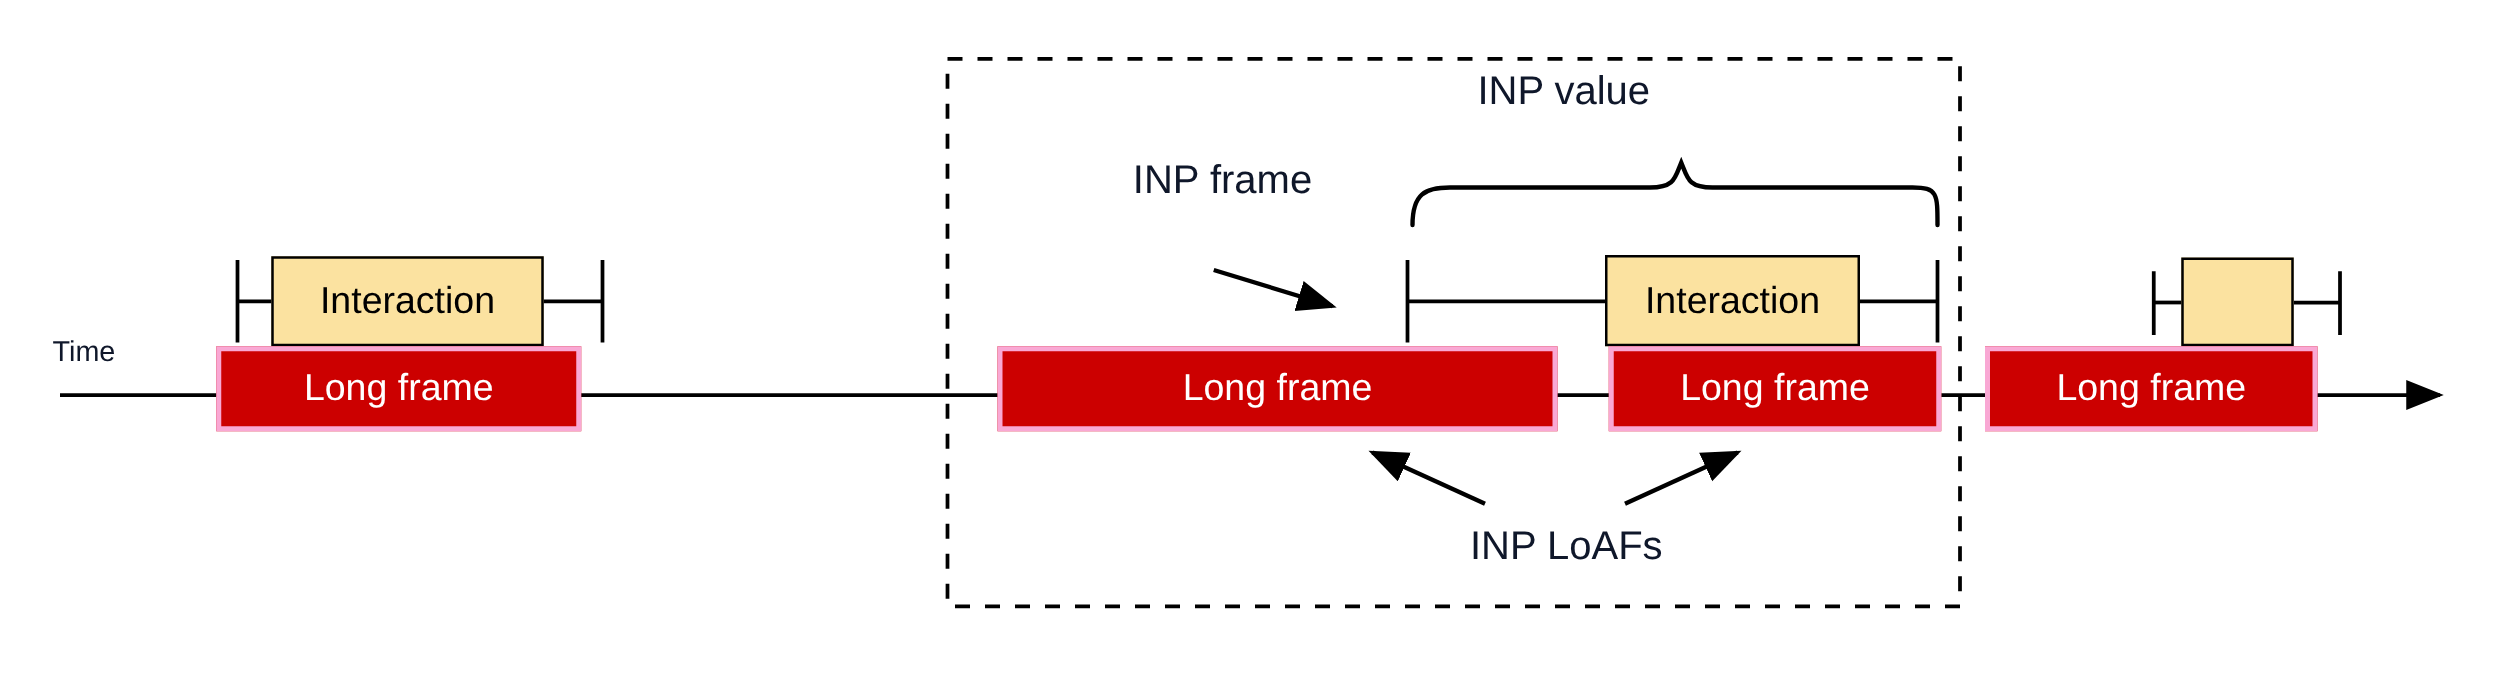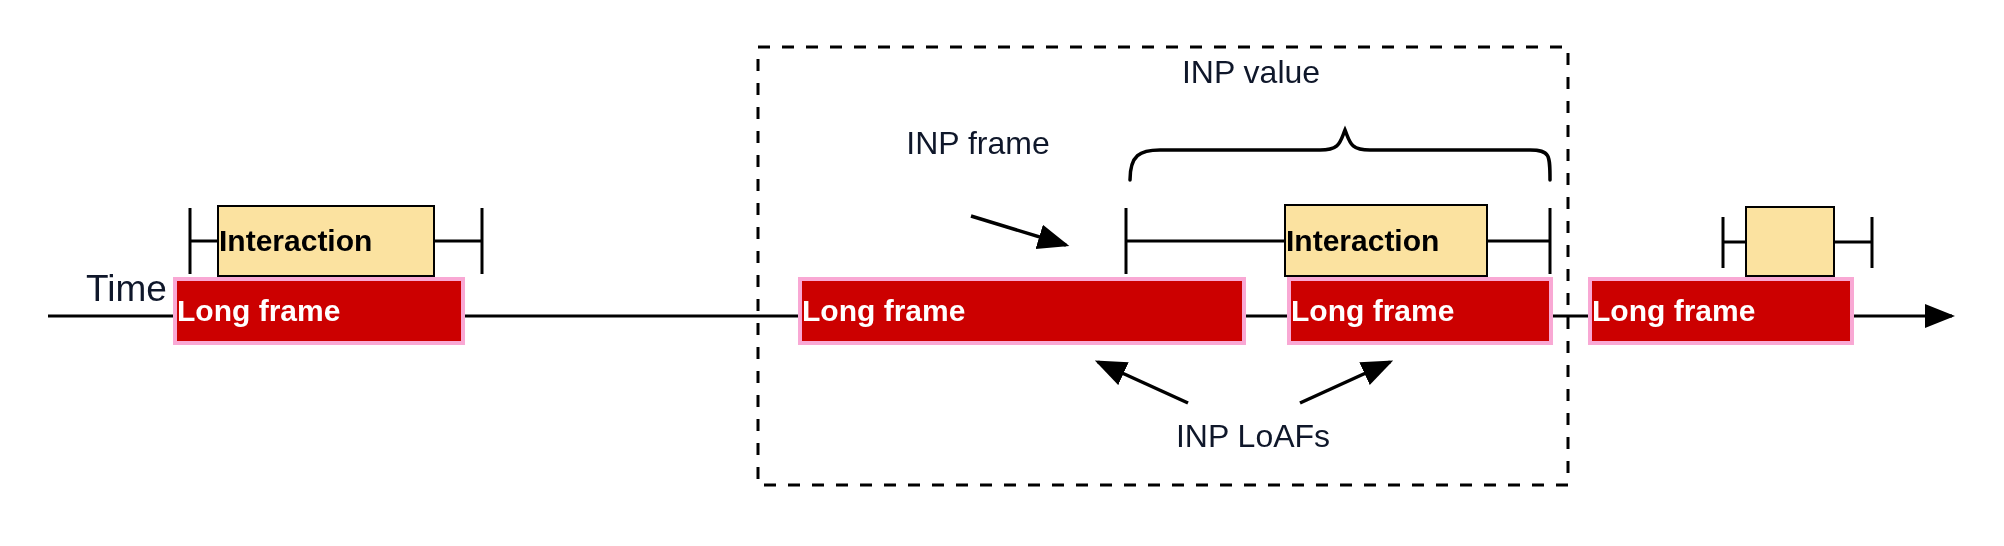--- a/index.html
+++ b/index.html
@@ -19,44 +19,44 @@
     position: absolute;
     left: 0;
     top: 0;
     width: 2004px;
     height: 546px;
   }
   .box-label {
     position: absolute;
     display: flex;
     align-items: center;
+    justify-content: center;
     box-sizing: border-box;
     white-space: nowrap;
     pointer-events: auto;
-    font-weight: bold;
   }
   .frame-box {
     background: #cc0000;
     border: 4px solid #f9a8d4;
     color: #ffffff;
     font-size: 30px;
   }
   .interaction-box {
     background: #fbe2a0;
     border: 2px solid #000000;
     color: #000000;
     font-size: 30px;
   }
   .plain-text {
     position: absolute;
     white-space: nowrap;
     color: #0f172a;
     font-size: 30px;
   }
-  .time-label { font-size: 37px; margin-left: 44px; }
+  .time-label { font-size: 23px; }
 </style>
 </head>
 <body>
 
 <div id="canvas">
 
   <svg id="svg-layer" viewBox="0 0 2004 546">
     <defs>
       <marker id="arrowhead" markerWidth="12" markerHeight="12" refX="9" refY="4" orient="auto" markerUnits="strokeWidth">
         <path d="M0,0 L10,4 L0,8 z" fill="#000000"></path>

